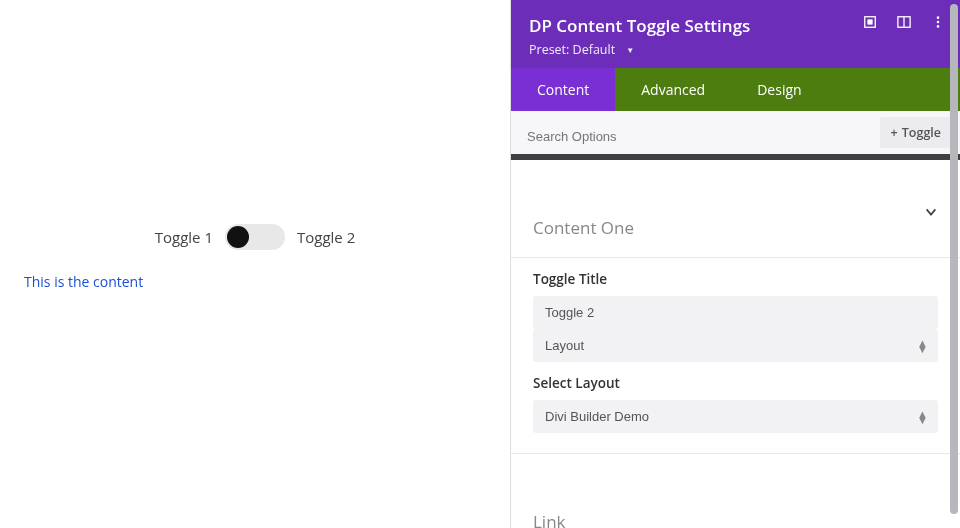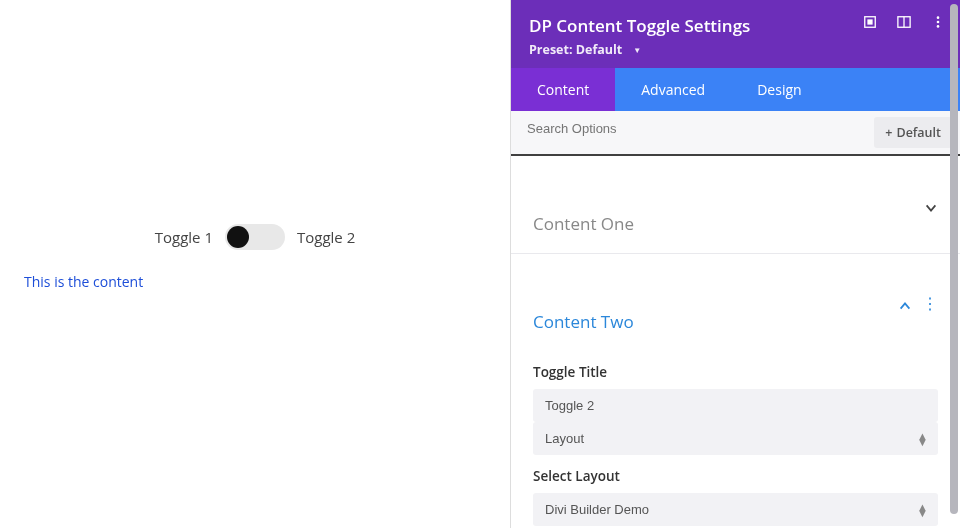--- a/index.html
+++ b/index.html
@@ -6,29 +6,29 @@
   html, body { width: 960px; height: 528px; font-family: -apple-system, BlinkMacSystemFont, "Segoe UI", "Open Sans", sans-serif; background: #fff; overflow: hidden; }
   .app { display: flex; width: 960px; height: 528px; }
   .preview { flex: 1; padding: 24px; position: relative; }
   .toggle-row { display: flex; align-items: center; justify-content: center; gap: 12px; margin-top: 200px; color: #444; font-size: 15px; }
   .switch { width: 60px; height: 26px; background: #e8e8e8; border-radius: 14px; position: relative; cursor: pointer; }
   .switch .knob { position: absolute; top: 2px; left: 2px; width: 22px; height: 22px; border-radius: 50%; background: #111; }
   .preview-content { margin-top: 22px; font-size: 14px; color: #1d4ed8; }
   .panel { width: 450px; height: 100%; border-left: 1px solid #ddd; display: flex; flex-direction: column; position: relative; }
   .panel-header { background: #6c2eb9; color: #fff; padding: 14px 6px 10px 18px; position: relative; }
   .panel-header h1 { font-size: 17px; font-weight: 600; margin-bottom: 4px; }
-  .preset-line { font-size: 12.5px; opacity: 0.9; display: flex; align-items: center; gap: 11px; font-weight: bold; }
+  .preset-line { font-size: 12.5px; opacity: 0.9; display: flex; align-items: center; gap: 11px; }
   .preset-caret { font-size: 8px; }
   .header-icons { position: absolute; right: 14px; top: 14px; display: flex; gap: 18px; align-items: center; }
   .hicon { width: 16px; height: 16px; display: flex; align-items: center; justify-content: center; cursor: pointer; }
   .hicon svg { fill: #fff; }
-  .tabs { display: flex; background: #3b82f6; color: #fff; font-size: 14px; font-weight: 500; text-align: right; }
+  .tabs { display: flex; background: #4d7c0f; color: #fff; font-size: 14px; font-weight: 500; text-align: right; }
   .tab { padding: 12px 26px; cursor: pointer; }
   .tab.active { background: #7a2fd4; }
-  .search-row { display: flex; align-items: flex-start; background: #f7f7f9; border-bottom: 2px solid #404040; gap: 36px; }
+  .search-row { display: flex; align-items: flex-end; background: #f7f7f9; border-bottom: 6px solid #404040; gap: 36px; }
   .search-input { flex: 1; border: none; background: transparent; padding: 10px 16px; font-size: 13px; color: #888; outline: none; }
   .filter-btn { display: flex; align-items: center; gap: 4px; background: #ececef; padding: 7px 11px; margin: 6px 8px; border-radius: 3px; font-size: 12.5px; color: #555; cursor: pointer; font-weight: 600; }
   .sections { flex: 1; overflow-y: auto; }
   .section { border-bottom: 1px solid #e9e9ed; padding: 0 22px; }
   .section-header { display: flex; align-items: center; justify-content: space-between; padding: 18px 0; cursor: pointer; }
   .section-title { font-size: 17px; color: #888; font-weight: 500; margin-top: 38px; }
   .section.open .section-title { color: #2b87da; }
   .section-right { display: flex; align-items: center; gap: 10px; }
   .chev { width: 14px; height: 14px; }
   .chev svg { stroke: #444; stroke-width: 2; fill: none; }
@@ -91,51 +91,40 @@
     <div class="tabs">
       <div class="tab active">Content</div>
       <div class="tab">Advanced</div>
       <div class="tab">Design</div>
     </div>
 
     <div class="search-row">
       <input class="search-input" placeholder="Search Options" style="">
       <div class="filter-btn">
         <span>+</span>
-        <span>Default</span>
+        <span>Toggle</span>
       </div>
     </div>
 
     <div class="sections">
 
       <div class="section">
         <div class="section-header">
           <div class="section-title">Content One</div>
           <div class="section-right">
             <div class="chev">
               <svg viewBox="0 0 16 16" width="14" height="14">
                   <polyline points="3,5 8,11 13,5"></polyline>
                 </svg>
             </div>
           </div>
         </div>
       </div>
 
       <div class="section open">
-        <div class="section-header">
-          <div class="section-title">Content Two</div>
-          <div class="section-right">
-            <div class="chev">
-              <svg viewBox="0 0 16 16" width="14" height="14">
-                  <polyline points="3,11 8,5 13,11"></polyline>
-                </svg>
-            </div>
-            <div class="kebab-small">⋮</div>
-          </div>
-        </div>
         <div class="section-body">
           <div class="field-label">Toggle Title</div>
           <input class="text-input" value="Toggle 2" style="">
 
           <div class="select-wrap">
             <input class="text-input" readonly="" value="Layout" style="">
             <div class="sort-icon">
                 <span>▲</span>
                 <span>▼</span>
               </div>

